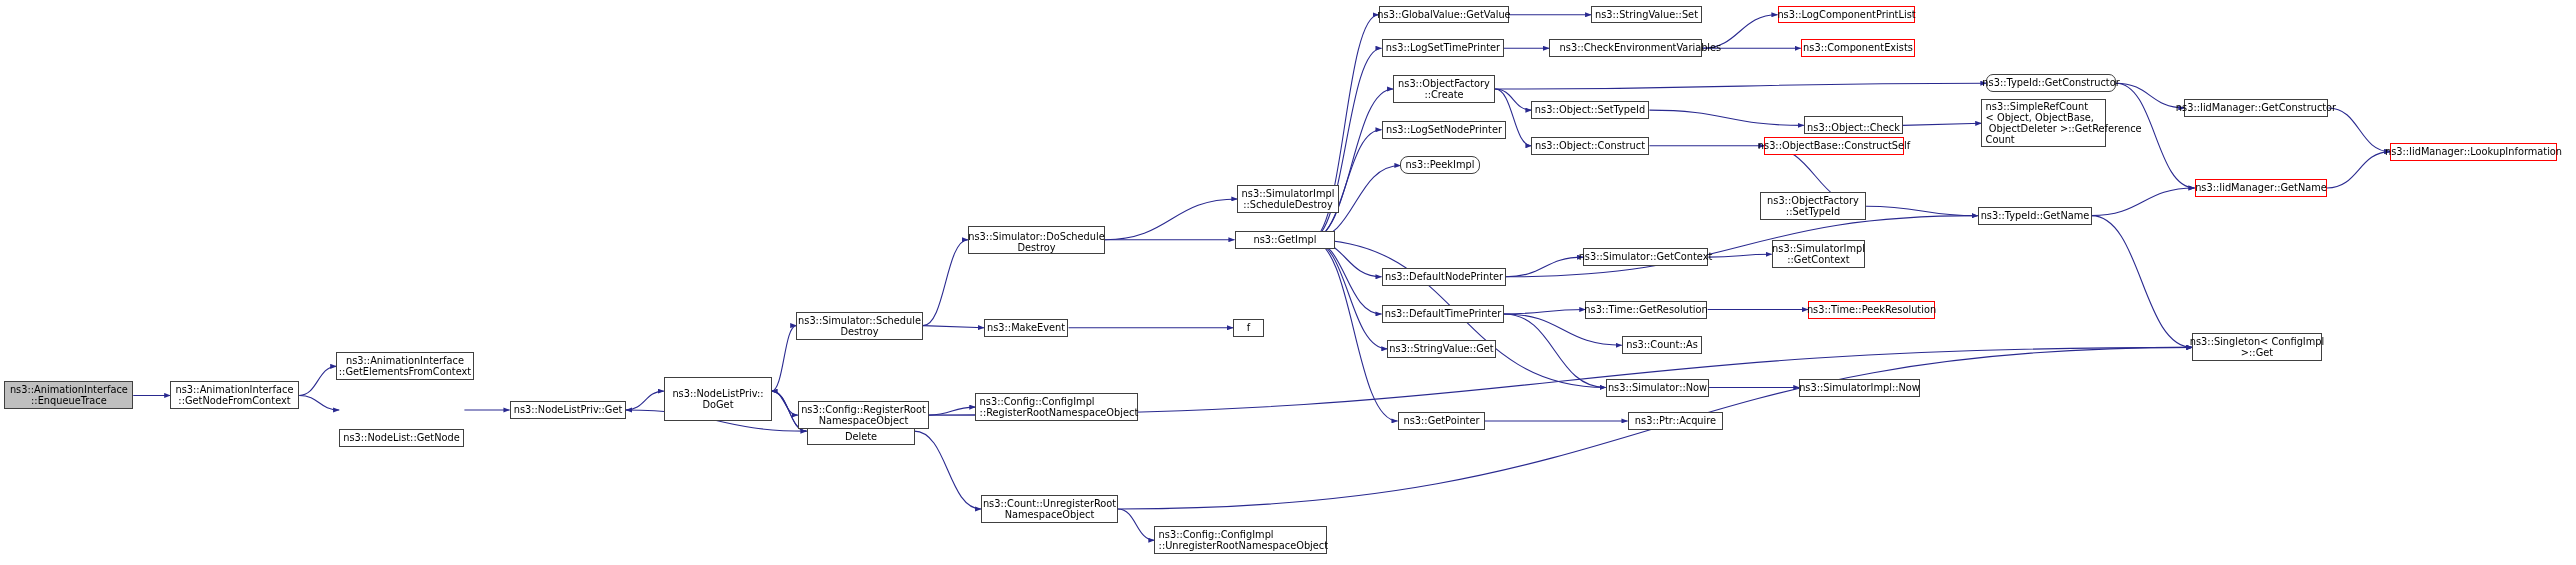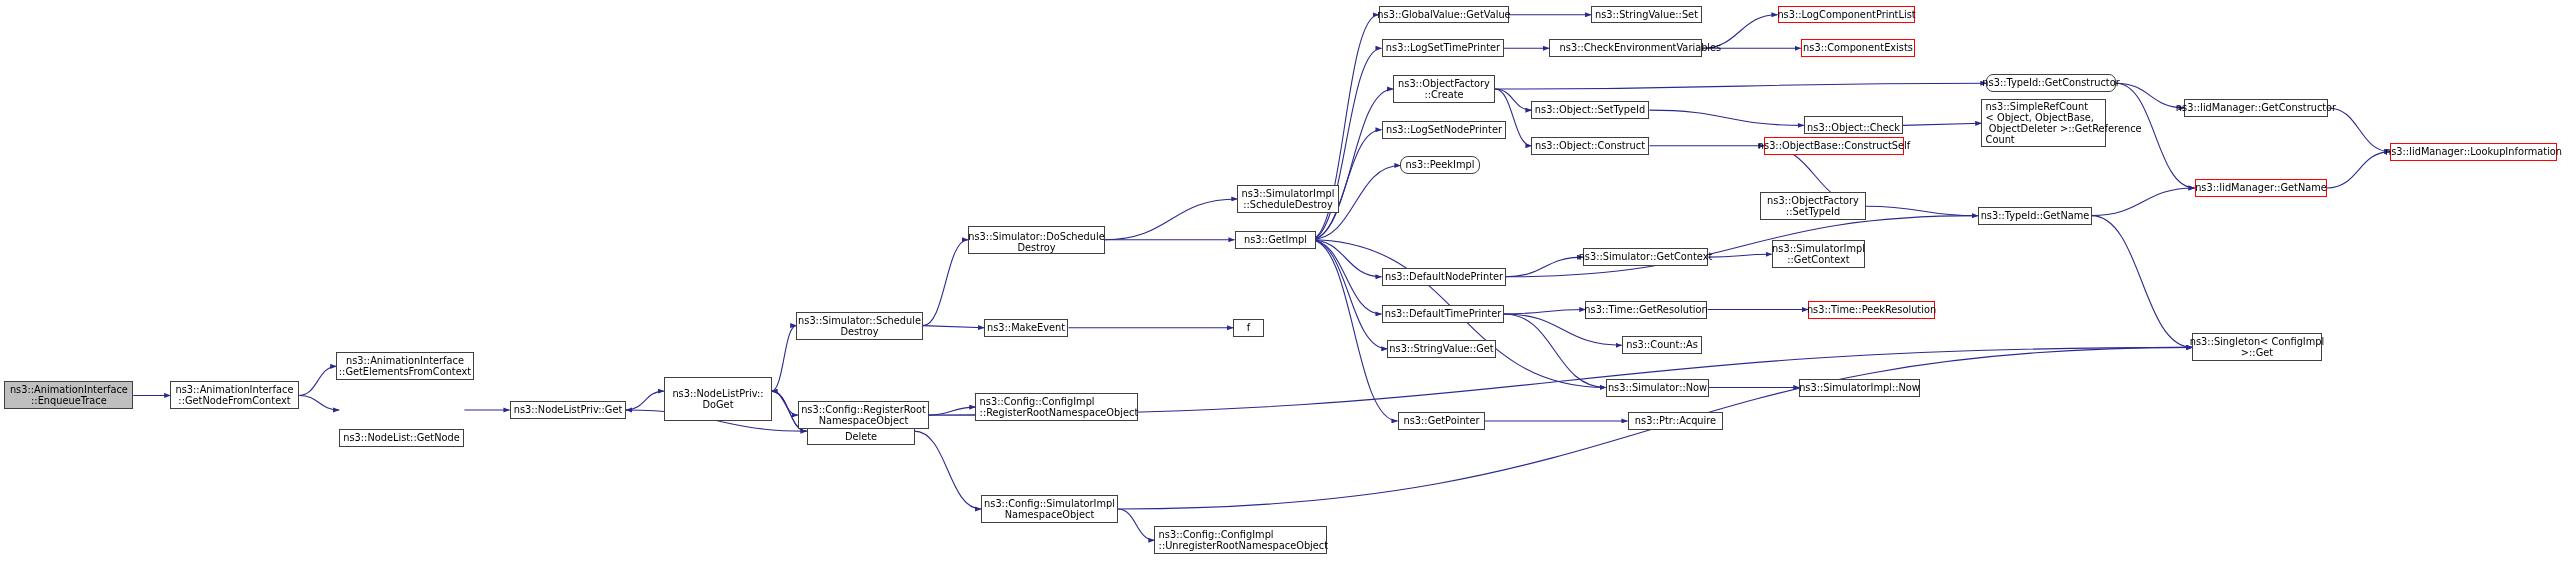--- a/index.html
+++ b/index.html
@@ -112,33 +112,33 @@
       <div class="node" style="left: 339px; top: 401px; width: 125px; height: 17.5px; margin-top: 28px;"><span>ns3::NodeList::GetNode</span></div>
       <div class="node" style="left: 510px; top: 401px; width: 116px; height: 17.5px;"><span>ns3::NodeListPriv::Get</span></div>
       <div class="node" style="left: 664px; top: 377px; width: 108px; height: 44px;"><span>ns3::NodeListPriv::
 DoGet</span></div>
       <div class="node" style="left: 807px; top: 417px; width: 108px; height: 28px;"><span>ns3::NodeListPriv::
 Delete</span></div>
       <div class="node" style="left: 798px; top: 401px; width: 131px; height: 28px;"><span>ns3::Config::RegisterRoot
 NamespaceObject</span></div>
       <div class="node lft" style="left: 975px; top: 393px; width: 163px; height: 28px;"><span>ns3::Config::ConfigImpl
 ::RegisterRootNamespaceObject</span></div>
-      <div class="node" style="left: 981px; top: 495px; width: 137px; height: 28px;"><span>ns3::Config::SimulatorImpl
+      <div class="node" style="left: 981px; top: 495px; width: 137px; height: 28px;"><span>ns3::Count::UnregisterRoot
 NamespaceObject</span></div>
       <div class="node lft" style="left: 1154px; top: 526px; width: 173px; height: 28px;"><span>ns3::Config::ConfigImpl
 ::UnregisterRootNamespaceObject</span></div>
       <div class="node" style="left: 796px; top: 312px; width: 127px; height: 28px;"><span>ns3::Simulator::Schedule
 Destroy</span></div>
       <div class="node" style="left: 984px; top: 319px; width: 84px; height: 17.5px;"><span>ns3::MakeEvent</span></div>
       <div class="node" style="left: 1233px; top: 319px; width: 31px; height: 17.5px;"><span>f</span></div>
       <div class="node" style="left: 968px; top: 226px; width: 137px; height: 28px; align-items: flex-end;"><span>ns3::Simulator::DoSchedule
 Destroy</span></div>
       <div class="node" style="left: 1237px; top: 185px; width: 102px; height: 28px;"><span>ns3::SimulatorImpl
 ::ScheduleDestroy</span></div>
-      <div class="node" style="left: 1235px; top: 231px; width: 81px; height: 17.5px;"><span>ns3::GetImpl</span></div>
+      <div class="node" style="left: 1235px; top: 231px; width: 100px; height: 17.5px;"><span>ns3::GetImpl</span></div>
       <div class="node" style="left: 1379px; top: 5.8px; width: 130px; height: 17.5px;"><span>ns3::GlobalValue::GetValue</span></div>
       <div class="node" style="left: 1591px; top: 5.8px; width: 111px; height: 17.5px;"><span>ns3::StringValue::Set</span></div>
       <div class="node red" style="left: 1778px; top: 5.8px; width: 137px; height: 17.5px;"><span>ns3::LogComponentPrintList</span></div>
       <div class="node" style="left: 1382px; top: 39px; width: 122px; height: 17.5px;"><span>ns3::LogSetTimePrinter</span></div>
       <div class="node" style="left: 1549px; top: 39px; width: 153px; height: 17.5px; padding-left: 32px;"><span>ns3::CheckEnvironmentVariables</span></div>
       <div class="node red" style="left: 1801px; top: 39px; width: 114px; height: 17.5px;"><span>ns3::ComponentExists</span></div>
       <div class="node" style="left: 1393px; top: 75px; width: 102px; height: 28px;"><span>ns3::ObjectFactory
 ::Create</span></div>
       <div class="node" style="left: 1382px; top: 121px; width: 124px; height: 17.5px;"><span>ns3::LogSetNodePrinter</span></div>
       <div class="node" style="left: 1400px; top: 156px; width: 80px; height: 17.5px; border-radius: 8px;"><span>ns3::PeekImpl</span></div>

